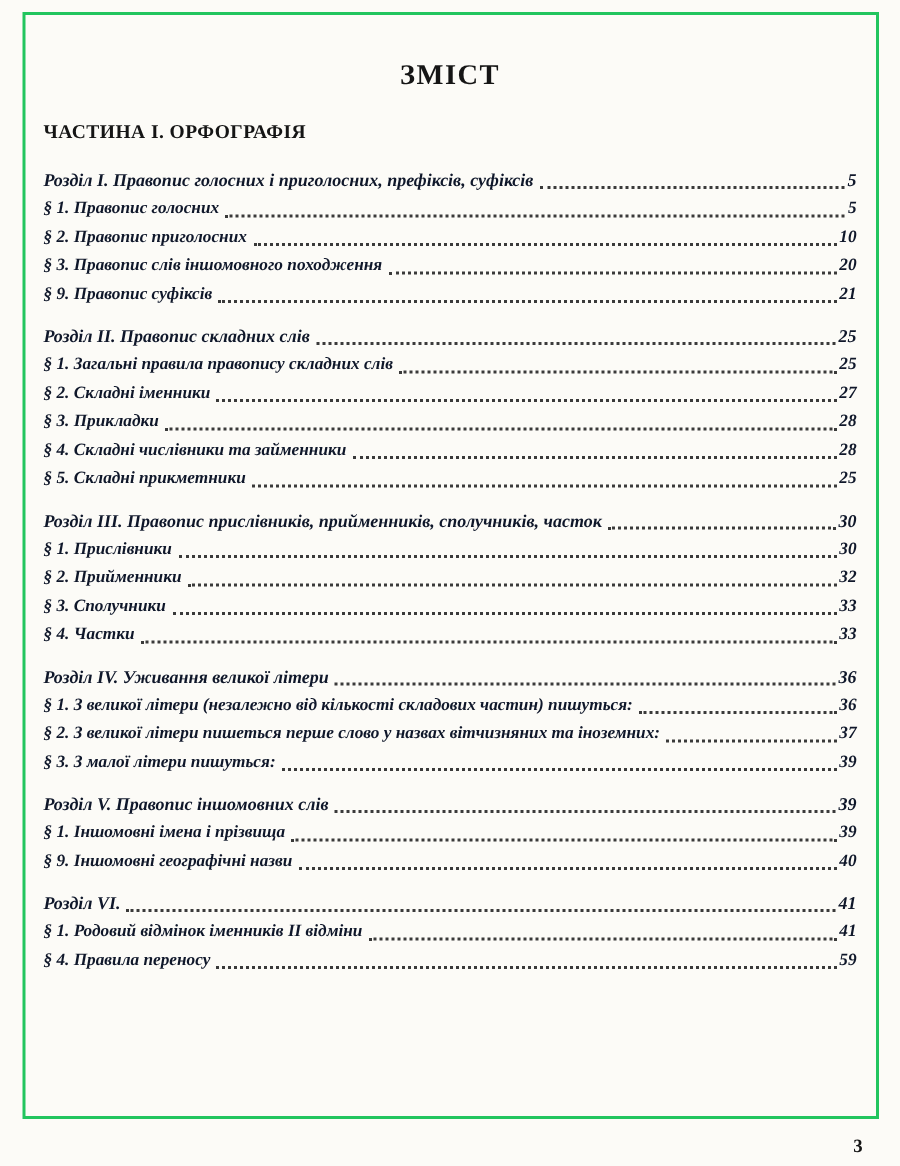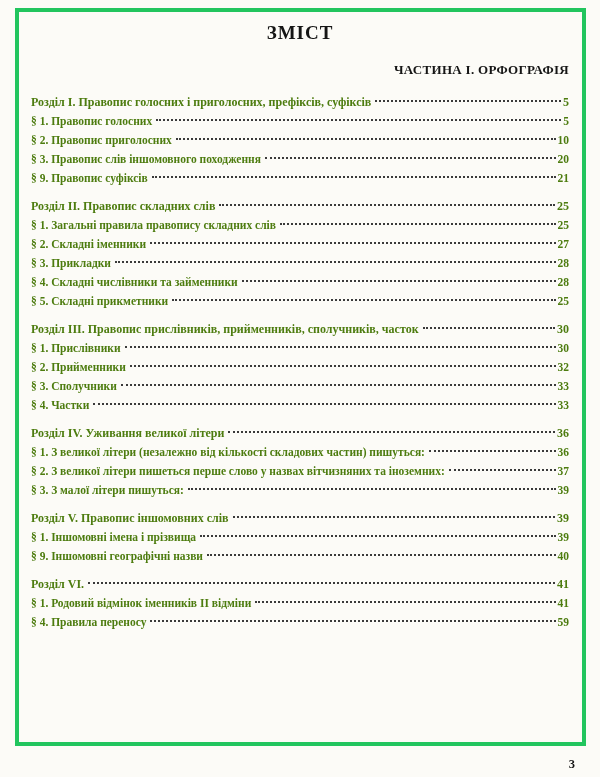--- a/index.html
+++ b/index.html
@@ -16,50 +16,51 @@
     height: 777px;
     background: #fcfbf7;
     overflow: hidden;
   }
   .frame {
     position: absolute;
     left: 15px;
     top: 8px;
     right: 14px;
     bottom: 31px;
-    border: 4px solid #22c55e;
-    padding: 4px 13px 0 12px;
+    border: 2px solid #22c55e;
+    padding: 24px 13px 0 12px;
     background: #fcfbf7;
   }
   .doc-title {
     text-align: center;
     font-weight: 700;
     font-size: 19px;
     letter-spacing: 1px;
     margin-top: 6px;
   }
   .part-heading {
-    text-align: right;
+    text-align: left;
     font-weight: 700;
     font-size: 13px;
     letter-spacing: 0.3px;
     margin-top: 18px;
   }
   .toc {
     margin-top: 15px;
   }
   .toc-group { margin-top: 9px; }
   .toc-group:first-child { margin-top: 0; }
   .toc-row {
     display: flex;
-    align-items: center;
+    align-items: flex-end;
     font-weight: 700;
     font-size: 11.5px;
     line-height: 19px;
-    color: #4d7c0f;
+    color: #0f172a;
+    font-style: italic;
   }
   .toc-row.chapter { font-size: 12px; }
   .toc-label { white-space: nowrap; }
   .toc-dots {
     flex: 1 1 auto;
     min-width: 12px;
     border-bottom: 2px dotted #3a3a3a;
     margin: 0 2px 4px 4px;
   }
   .toc-page { white-space: nowrap; }

